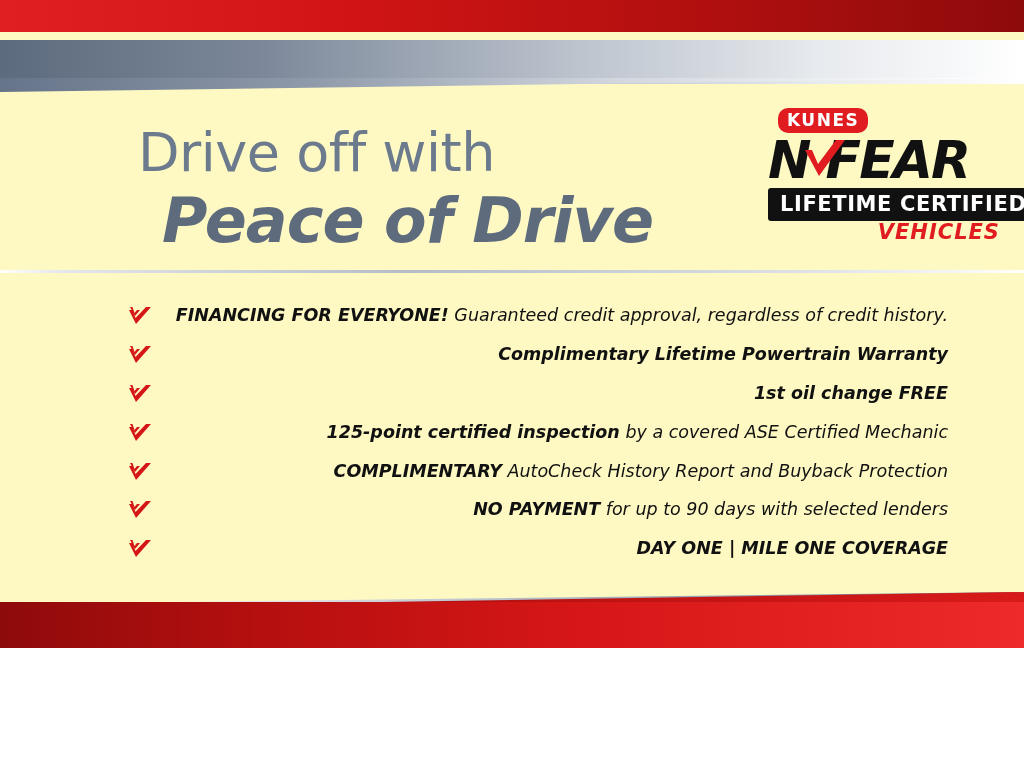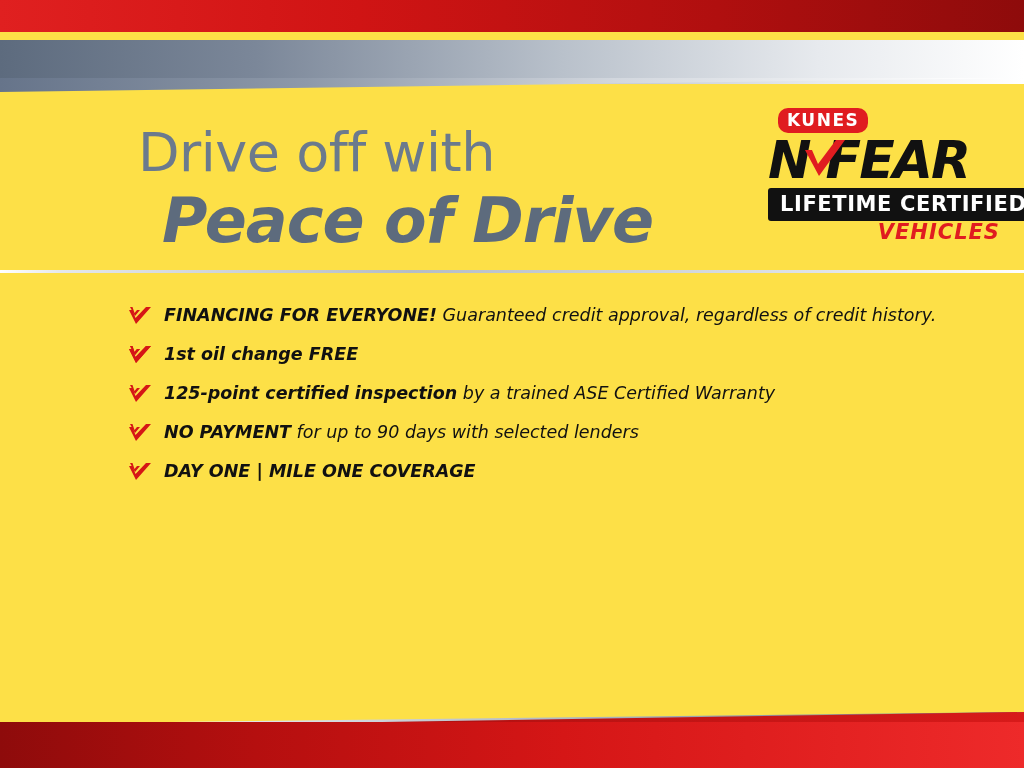--- a/index.html
+++ b/index.html
@@ -11,22 +11,22 @@
     width: 1024px;
     height: 768px;
     font-family: "Liberation Sans", sans-serif;
     overflow: hidden;
     position: relative;
   }
 
   .poster {
     position: relative;
     width: 1024px;
-    height: 768px;
-    background: #fde047;
+    height: 648px;
+    background: #fef9c3;
     overflow: hidden;
   }
 
   
   .top-red {
     position: absolute;
     left: 0; top: 0;
     width: 1024px; height: 32px;
     background: linear-gradient(90deg, #e02020 0%, #d01414 35%, #b00f0f 70%, #8e0b0b 100%);
   }
@@ -176,20 +176,21 @@
   }
   .bullet {
     position: relative;
     padding-left: 36px;
     margin-bottom: 17px;
     font-size: 17.5px;
     line-height: 1.25;
     color: #111111;
     font-style: italic;
     font-family: "DejaVu Sans", sans-serif;
+    text-align: right;
   }
   .bullet .check {
     position: absolute;
     left: 0;
     top: 1px;
     width: 24px;
     height: 20px;
   }
   .bullet b {
     font-weight: bold;
@@ -246,44 +247,53 @@
       <b>FINANCING FOR EVERYONE!</b><span class="rest"> Guaranteed credit approval, regardless of credit history.</span>
     </div>
 
     <div class="bullet">
       <span class="check">
         <svg viewBox="0 0 24 20" width="24" height="20">
             <path d="M1 4 L8 18 L23 1 L18 1 L7.5 12 L4.5 4 Z" fill="#d51616"></path>
             <path d="M2 1 L7 10 L12 4 L9 4 L6.5 7 L4.5 1 Z" fill="#d51616"></path>
           </svg>
       </span>
-      <span class="rest"></span>
+      <b>Complimentary Lifetime Powertrain Warranty</b><span class="rest"></span>
     </div>
 
 
     <div class="bullet">
       <span class="check">
         <svg viewBox="0 0 24 20" width="24" height="20">
             <path d="M1 4 L8 18 L23 1 L18 1 L7.5 12 L4.5 4 Z" fill="#d51616"></path>
             <path d="M2 1 L7 10 L12 4 L9 4 L6.5 7 L4.5 1 Z" fill="#d51616"></path>
           </svg>
       </span>
       <b>1st oil change FREE</b><span class="rest"></span>
     </div>
 
     <div class="bullet">
       <span class="check">
         <svg viewBox="0 0 24 20" width="24" height="20">
             <path d="M1 4 L8 18 L23 1 L18 1 L7.5 12 L4.5 4 Z" fill="#d51616"></path>
             <path d="M2 1 L7 10 L12 4 L9 4 L6.5 7 L4.5 1 Z" fill="#d51616"></path>
           </svg>
       </span>
-      <b>125-point certified inspection</b><span class="rest"> by a trained ASE Certified Warranty</span>
-    </div>
-
+      <b>125-point certified inspection</b><span class="rest"> by a covered ASE Certified Mechanic</span>
+    </div>
+
+    <div class="bullet">
+      <span class="check">
+        <svg viewBox="0 0 24 20" width="24" height="20">
+            <path d="M1 4 L8 18 L23 1 L18 1 L7.5 12 L4.5 4 Z" fill="#d51616"></path>
+            <path d="M2 1 L7 10 L12 4 L9 4 L6.5 7 L4.5 1 Z" fill="#d51616"></path>
+          </svg>
+      </span>
+      <b>COMPLIMENTARY</b><span class="rest"> AutoCheck History Report and Buyback Protection</span>
+    </div>
 
 
     <div class="bullet">
       <span class="check">
         <svg viewBox="0 0 24 20" width="24" height="20">
             <path d="M1 4 L8 18 L23 1 L18 1 L7.5 12 L4.5 4 Z" fill="#d51616"></path>
             <path d="M2 1 L7 10 L12 4 L9 4 L6.5 7 L4.5 1 Z" fill="#d51616"></path>
           </svg>
       </span>
       <b>NO PAYMENT</b><span class="rest"> for up to 90 days with selected lenders</span>

